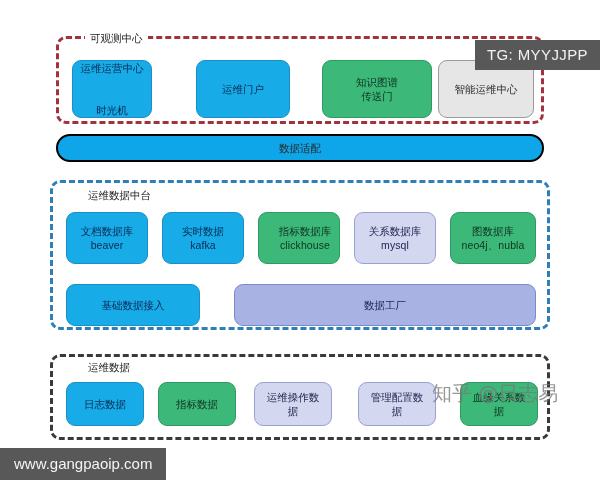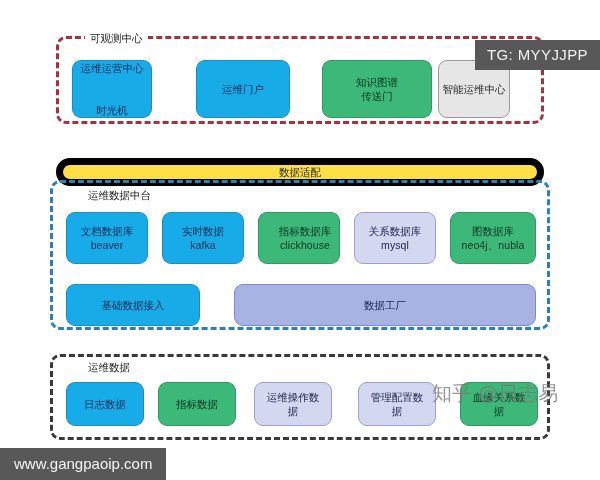--- a/index.html
+++ b/index.html
@@ -73,28 +73,28 @@
     padding: 2px 4px;
   }
   .node .ln { display: block; white-space: nowrap; }
   .node .ln.latin { font-size: 10.5px; letter-spacing: .1px; }
 
   .c-blue   { background: #17abe8; border: 1px solid #1b8fc4; color: #0b2a52; }
   .c-green  { background: #3cb878; border: 1px solid #2f9a62; color: #0f3323; }
   .c-gray   { background: #e6e6e6; border: 1px solid #9a9a9a; color: #2a2a2a; }
   .c-lav    { background: #d4d7f0; border: 1px solid #9ba0d4; color: #20264f; }
   .c-peri   { background: #a8b3e3; border: 1px solid #7c8acb; color: #1b2350; }
-  .c-adapt  { background: #fde047; border: 7px solid #000000; color: #2a2a2a; margin-top: 24px; }
+  .c-adapt  { background: #0ea5e9; border: 2px solid #000000; color: #2a2a2a; }
 
   
   .n-top { top: 60px; height: 58px; }
   #node-ops-center   { left: 72px;  width: 80px; gap: 27px; }
   #node-ops-portal   { left: 196px; width: 94px; }
   #node-kg-gate      { left: 322px; width: 110px; }
-  #node-aiops-center { left: 438px; width: 72px; }
+  #node-aiops-center { left: 438px; width: 96px; }
 
   
   #node-data-adapt {
     left: 56px; top: 134px; width: 488px; height: 28px;
     border-radius: 14px;
     font-size: 10.5px;
   }
 
   
   .n-db { top: 212px; height: 52px; width: 82px; }

